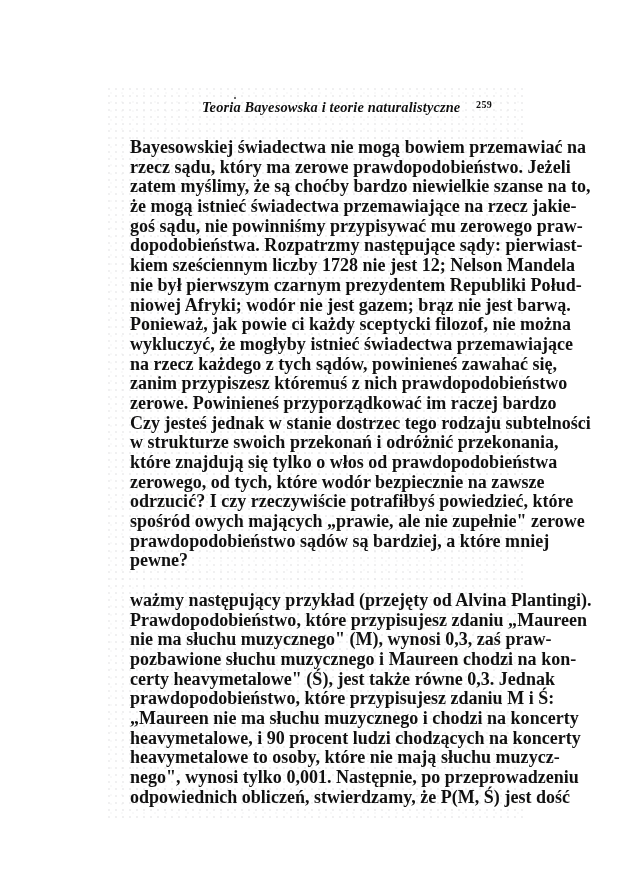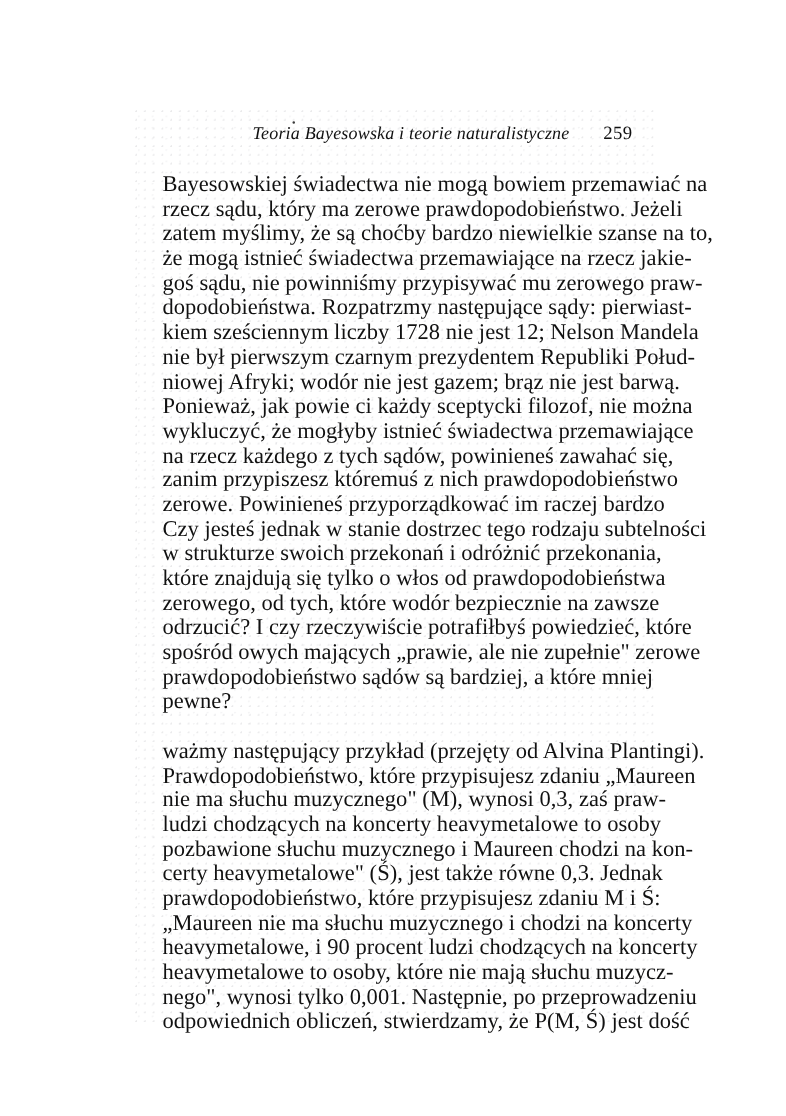--- a/index.html
+++ b/index.html
@@ -13,20 +13,21 @@
     overflow: hidden;
     font-family: "Liberation Serif", "DejaVu Serif", serif;
     color: #111111;
   }
 
   #page {
     position: relative;
     width: 590px;
     height: 893px;
     background: #ffffff;
+    font-weight: bold;
   }
 
   
   #speckle {
     position: absolute;
     left: 108px;
     top: 88px;
     width: 416px;
     height: 730px;
     pointer-events: none;
@@ -49,23 +50,23 @@
     position: absolute;
     left: 72px;
     top: 0;
     font-style: italic;
     font-size: 14.4px;
     letter-spacing: 0.15px;
     white-space: nowrap;
   }
   #running-head .rh-folio {
     position: absolute;
-    right: 0;
+    right: 14px;
     top: 0;
-    font-size: 15px;
+    font-size: 10px;
     letter-spacing: 0.3px;
   }
   
   #header-speck {
     position: absolute;
     left: 234px;
     top: 97px;
     width: 2px;
     height: 2px;
     background: #3a3a3a;
@@ -138,21 +139,20 @@
         <span class="ln">odrzucić? I czy rzeczywiście potrafiłbyś powiedzieć, które</span>
         <span class="ln">spośród owych mających „prawie, ale nie zupełnie" zerowe</span>
         <span class="ln">prawdopodobieństwo sądów są bardziej, a które mniej</span>
         <span class="ln last">pewne?</span>
       </div>
     <div class="para-gap"></div>
     <div class="para" id="paragraph-2">
         <span class="ln">ważmy następujący przykład (przejęty od Alvina Plantingi).</span>
         <span class="ln">Prawdopodobieństwo, które przypisujesz zdaniu „Maureen</span>
         <span class="ln">nie ma słuchu muzycznego" (M), wynosi 0,3, zaś praw-</span>
-        <span class="ln">ludzi chodzących na koncerty heavymetalowe to osoby</span>
         <span class="ln">pozbawione słuchu muzycznego i Maureen chodzi na kon-</span>
         <span class="ln">certy heavymetalowe" (Ś), jest także równe 0,3. Jednak</span>
         <span class="ln">prawdopodobieństwo, które przypisujesz zdaniu M i Ś:</span>
         <span class="ln">„Maureen nie ma słuchu muzycznego i chodzi na koncerty</span>
         <span class="ln">heavymetalowe, i 90 procent ludzi chodzących na koncerty</span>
         <span class="ln">heavymetalowe to osoby, które nie mają słuchu muzycz-</span>
         <span class="ln">nego", wynosi tylko 0,001. Następnie, po przeprowadzeniu</span>
         <span class="ln last">odpowiednich obliczeń, stwierdzamy, że P(M, Ś) jest dość</span>
       </div>
   </div>

